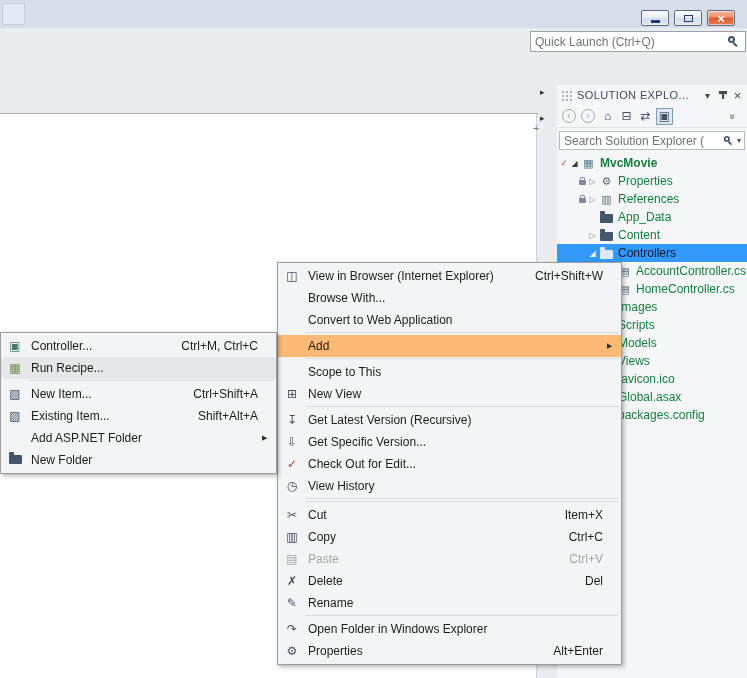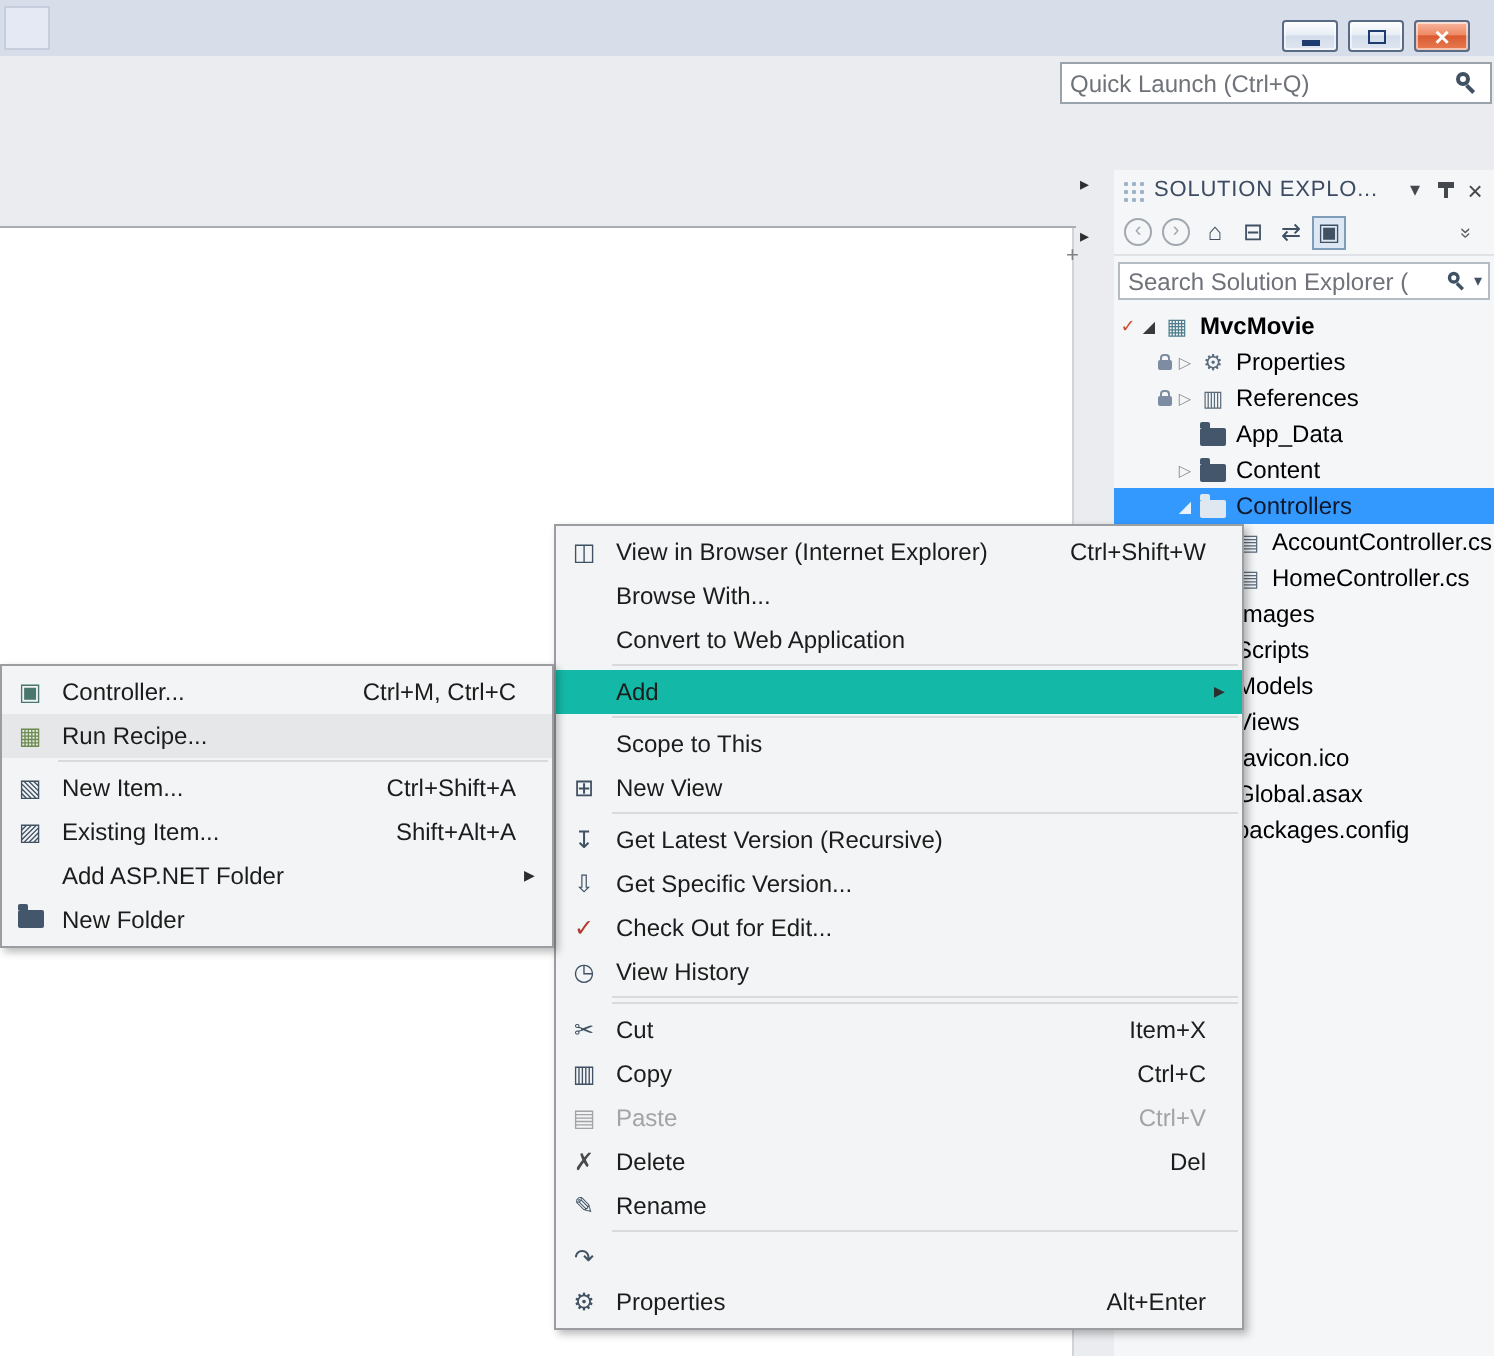--- a/index.html
+++ b/index.html
@@ -58,35 +58,35 @@
   .sdrop{font-size:8px;color:#3f5163;margin-right:3px;flex:none}
 
   .se-tree{margin-top:4px}
   .trow{height:18px;display:flex;align-items:center;white-space:nowrap}
   .trow.sel{background:#3399ff}
   .tst{width:10px;text-align:center;font-size:9px;font-weight:bold;flex:none}
   .texp{width:11px;text-align:center;font-size:8px;color:#8b8d90;flex:none}
   .texp.open{color:#3a3a3e}
   .trow.sel .texp.open{color:#eaf2fc}
   .tic{width:17px;display:flex;align-items:center;justify-content:center;font-size:11px;flex:none}
-  .tlab{margin-left:3px;color:#000000}
+  .tlab{margin-left:3px;color:#15803d}
   .tlab.b{font-weight:bold}
   .trow.sel .tlab{color:#0f172a}
 
   .fold{display:inline-block;width:13px;height:9px;background:var(--fc,#44566b);border-radius:1px;position:relative;margin-top:2px}
   .fold::before{content:"";position:absolute;left:0;top:-3px;width:5px;height:3px;background:var(--fc,#44566b);border-radius:1px 1px 0 0}
   .mlock{display:inline-block;width:7px;height:5px;background:#7d8ca3;border-radius:1px;position:relative;top:1px}
   .mlock::before{content:"";position:absolute;left:1px;top:-3px;width:3px;height:2px;border:1px solid #7d8ca3;border-bottom:none;border-radius:2px 2px 0 0}
 
   
   .menu{position:absolute;background:#f3f4f5;border:1px solid #9b9da1;box-shadow:2px 2px 4px rgba(0,0,0,.28);padding:2px 0;box-sizing:border-box}
   #main-menu{left:277px;top:262px;width:345px;z-index:10}
   #add-submenu{left:0;top:332px;width:277px;z-index:11}
   .mrow{height:22px;display:flex;align-items:center;padding-left:2px}
-  .mrow.hl{background:#14b8a6}
+  .mrow.hl{background:#fdba74}
   .mrow.hov{background:#e6e7e9}
   .mi-ic{width:24px;text-align:center;font-size:12px;flex:none}
   .mi-lab{margin-left:4px;color:#1c1c1c}
   .mi-sc{margin-left:auto;color:#1c1c1c;padding-right:4px}
   .mi-ar{width:14px;font-size:7px;color:#2d2d2d;flex:none}
   .mrow.dis .mi-lab,.mrow.dis .mi-sc,.mrow.dis .mi-ic{color:#a3a4a6 !important}
   .msep{height:1px;background:#d9dadb;margin:1px 2px 2px 28px}
 </style>
 </head>
 <body>
@@ -342,20 +342,21 @@
     </div>
     <div class="mrow">
       <span class="mi-ic" style="color: rgb(63, 81, 99);">✎</span>
       <span class="mi-lab">Rename</span>
       <span class="mi-sc"></span>
       <span class="mi-ar"></span>
     </div>
     <div class="msep"></div>
     <div class="mrow">
       <span class="mi-ic" style="color: rgb(63, 81, 99);">↷</span>
+      <span class="mi-lab">Open Folder in Windows Explorer</span>
       <span class="mi-sc"></span>
       <span class="mi-ar"></span>
     </div>
     <div class="mrow">
       <span class="mi-ic" style="color: rgb(63, 81, 99);">⚙</span>
       <span class="mi-lab">Properties</span>
       <span class="mi-sc">Alt+Enter</span>
       <span class="mi-ar"></span>
     </div>
   </div>

